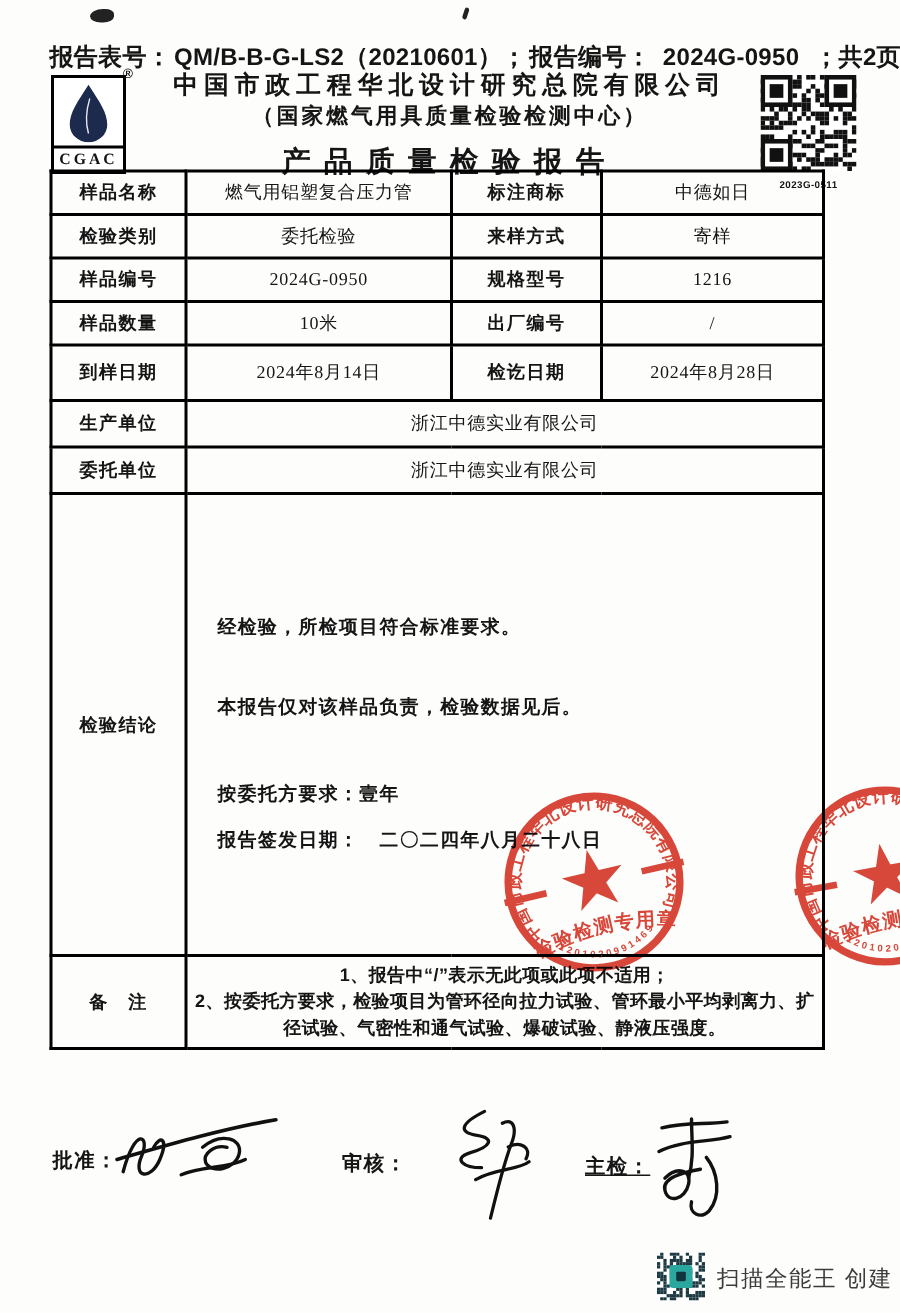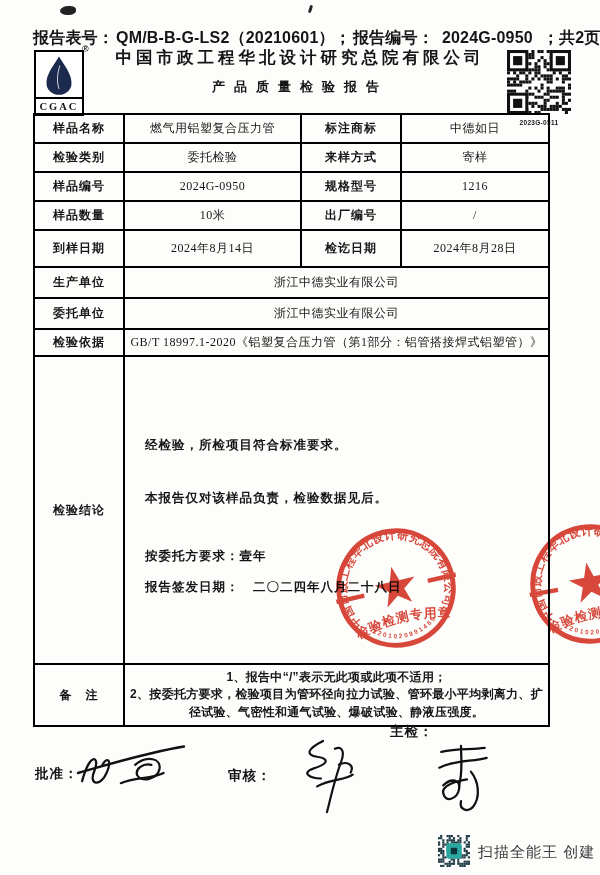--- a/index.html
+++ b/index.html
@@ -13,21 +13,21 @@
   
   .logo-box{left:34px;top:50px;width:46px;height:62px;border:2px solid #000;background:#fff;}
   .logo-flame{display:block;margin:1px auto 0;}
   .logo-acronym{position:absolute;left:0;right:0;bottom:0;height:15px;border-top:2px solid #000;
        text-align:center;font-size:10.5px;font-weight:bold;letter-spacing:2px;
        font-family:"Liberation Serif",serif;line-height:15px;}
   .regmark{left:82px;top:44px;font-size:9px;font-weight:bold;}
   .titles{left:90px;top:48px;width:420px;text-align:center;font-weight:bold;line-height:1.2;}
   .t1{font-size:16.5px;letter-spacing:4px;}
   .t2{font-size:14.5px;letter-spacing:2px;margin-top:2px;}
-  .t3{font-size:13px;letter-spacing:9px;margin-top:11px;}
+  .t3{font-size:19px;letter-spacing:9px;margin-top:11px;}
   .qr-wrap{left:506px;top:50px;width:66px;text-align:center;}
   .qr-caption{font-size:6.5px;font-weight:bold;margin-top:1px;letter-spacing:.3px;}
   
   table.report{position:absolute;left:33px;top:113px;width:515px;border-collapse:collapse;
        table-layout:fixed;background:transparent;}
   table.report td{border:2px solid #000;padding:0 4px;font-size:12px;text-align:center;
        vertical-align:middle;overflow:hidden;}
   td.lbl{font-weight:bold;font-size:12.5px;letter-spacing:1px;}
   td.val{font-family:"Liberation Serif",serif;font-weight:500;letter-spacing:.5px;}
   tr.r-std{height:29px;}
@@ -64,20 +64,21 @@
   <svg class="logo-flame" width="40" height="42" viewBox="0 0 48 48">
     <path d="M24,3 C15,17 9,25 9,35 a15,14 0 0 0 30,0 C39,25 33,17 24,3 Z" fill="#1c2b4d"></path>
     <path d="M25,14 C22,24 21,32 24,42" stroke="#e8e8ee" stroke-width="1.1" fill="none"></path>
   </svg>
   <div class="logo-acronym">CGAC</div>
 </div>
 <div class="abs regmark">®</div>
 
 <div class="abs titles">
   <div class="t1">中国市政工程华北设计研究总院有限公司</div>
+  <div class="t2">（国家燃气用具质量检验检测中心）</div>
   <div class="t3">产品质量检验报告</div>
 </div>
 
 <div class="abs qr-wrap">
   <svg width="64" height="64" viewBox="0 0 100 100">
     <rect x="0" y="0" width="100" height="100" fill="#fff"></rect>
     <g>
         <rect x="4.761904761904762" y="0" width="4.761904761904762" height="4.761904761904762" fill="#111"></rect>
         <rect x="38.095238095238095" y="0" width="4.761904761904762" height="4.761904761904762" fill="#111"></rect>
         <rect x="47.61904761904762" y="0" width="4.761904761904762" height="4.761904761904762" fill="#111"></rect>
@@ -331,24 +332,20 @@
     <td class="val">2024年8月28日</td>
   </tr>
   <tr class="r-unit">
     <td class="lbl">生产单位</td>
     <td class="val" colspan="3">浙江中德实业有限公司</td>
   </tr>
   <tr class="r-unit">
     <td class="lbl">委托单位</td>
     <td class="val" colspan="3">浙江中德实业有限公司</td>
   </tr>
-  <tr class="r-basis">
-    <td class="lbl">检验依据</td>
-    <td class="val" colspan="3">GB/T 18997.1-2020《铝塑复合压力管（第1部分：铝管搭接焊式铝塑管）》</td>
-  </tr>
   <tr class="r-concl">
     <td class="lbl">检验结论</td>
     <td class="concl-cell" colspan="3">
       <div class="c-line" style="top:80px;">经检验，所检项目符合标准要求。</div>
       <div class="c-line" style="top:133px;">本报告仅对该样品负责，检验数据见后。</div>
       <div class="c-line" style="top:191px;">按委托方要求：壹年</div>
       <div class="c-line" style="top:222px;">报告签发日期：　二〇二四年八月二十八日</div>
     </td>
   </tr>
   <tr class="r-rem">
@@ -412,21 +409,21 @@
 </svg>
 
 <div class="abs sig-label" style="left:228px;top:767px;">审核：</div>
 <svg class="abs sig-svg" style="left:286px;top:735px;" width="82" height="84" viewBox="0 0 80 85">
   <path d="M36,6 C20,14 18,20 30,22 C44,24 40,30 26,34 C14,38 22,44 34,44" stroke-width="2.2"></path>
   <path d="M48,14 C56,10 58,18 54,28 C48,44 44,62 40,78" stroke-width="2.2"></path>
   <path d="M30,52 C44,44 58,46 66,40" stroke-width="2.2"></path>
   <path d="M52,30 C60,26 68,30 64,38" stroke-width="2.2"></path>
 </svg>
 
-<div class="abs sig-label" style="left:390px;top:723px;">主检：</div>
+<div class="abs sig-label" style="left:390px;top:769px;text-decoration:underline;">主检：</div>
 <svg class="abs sig-svg" style="left:426px;top:742px;" width="72" height="74" viewBox="0 0 70 75">
   <path d="M14,10 C30,6 44,8 58,6" stroke-width="2.3"></path>
   <path d="M34,4 C34,18 36,30 32,44" stroke-width="2.3"></path>
   <path d="M12,26 C28,18 46,20 60,16" stroke-width="2.3"></path>
   <path d="M16,44 C24,36 34,38 32,48 C30,58 18,62 16,52 C14,44 28,40 40,38" stroke-width="2.3"></path>
   <path d="M44,30 C52,40 54,56 46,66 C40,72 32,68 34,60" stroke-width="2.3"></path>
 </svg>
 
 <svg class="abs" style="left:438px;top:835px;" width="32" height="32" viewBox="0 0 100 100">
   <rect x="0" y="0" width="100" height="100" fill="#fff"></rect>

